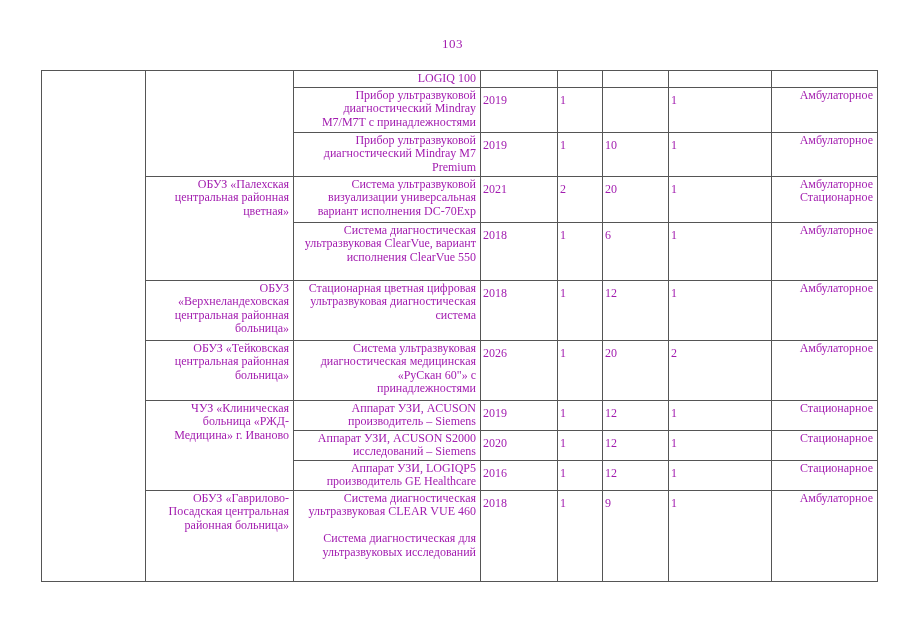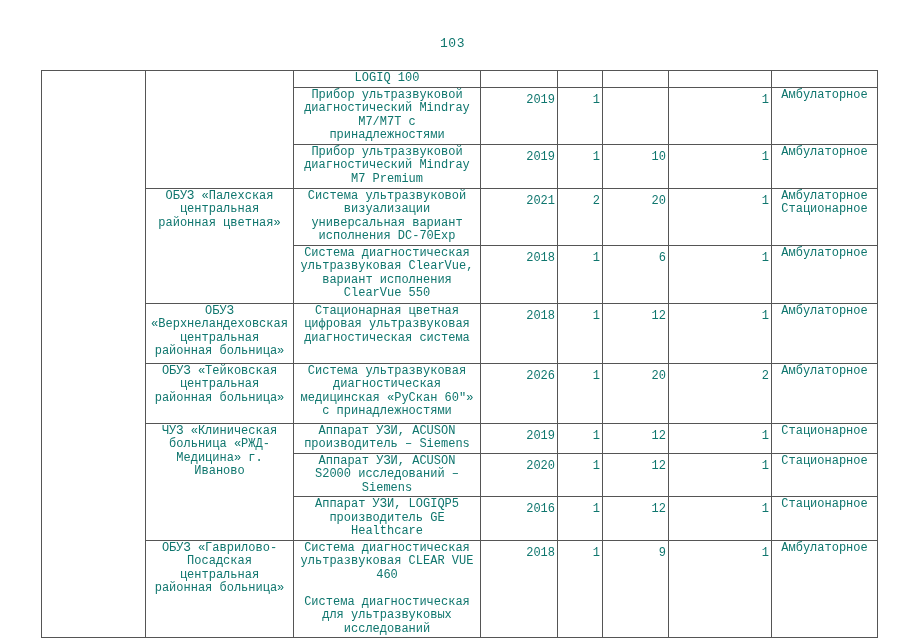--- a/index.html
+++ b/index.html
@@ -5,22 +5,22 @@
   html, body {
     margin: 0;
     padding: 0;
     background: #ffffff;
   }
   #page {
     position: relative;
     width: 905px;
     height: 640px;
     background: #ffffff;
-    font-family: Liberation Mono, monospace;
-    color: #0f766e;
+    font-family: Liberation Serif, serif;
+    color: #a21caf;
     overflow: hidden;
   }
   #page-number {
     position: absolute;
     top: 36px;
     left: 0;
     right: 0;
     text-align: center;
     font-size: 13px;
     letter-spacing: 0.5px;
@@ -35,25 +35,25 @@
     font-size: 12px;
     line-height: 13.5px;
   }
   #equip-table td {
     border: 1px solid #555555;
     vertical-align: top;
     padding: 1px 4px 1px 4px;
     overflow: hidden;
   }
   #equip-table td.c-num {
-    text-align: right;
+    text-align: left;
     padding: 6px 2px;
   }
   #equip-table td.c-text {
-    text-align: center;
+    text-align: right;
     white-space: pre-line;
   }
   
   tr.r1  { height: 15px; }
   tr.r2  { height: 45px; }
   tr.r3  { height: 44px; }
   tr.r4  { height: 46px; }
   tr.r5  { height: 58px; }
   tr.r6  { height: 60px; }
   tr.r7  { height: 60px; }

